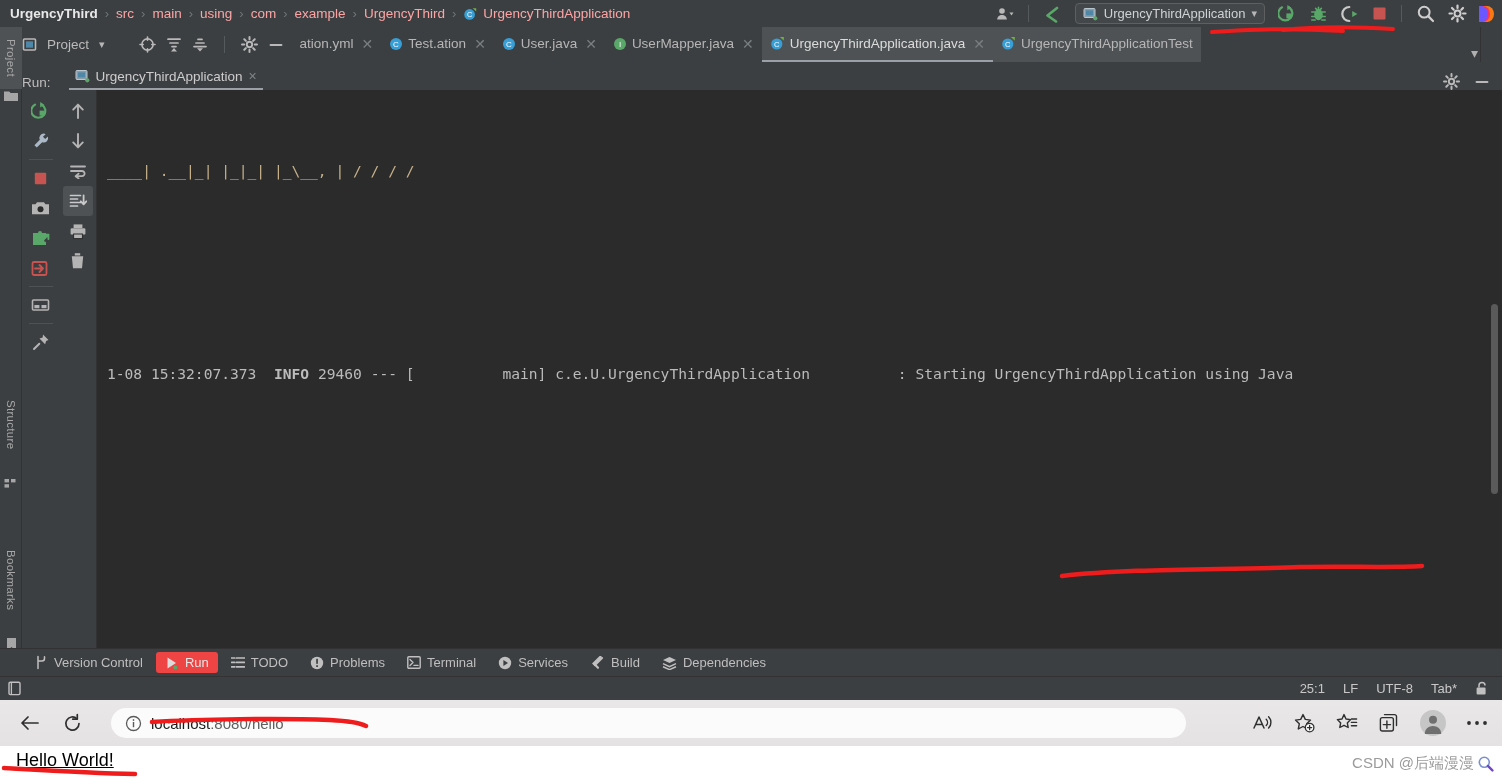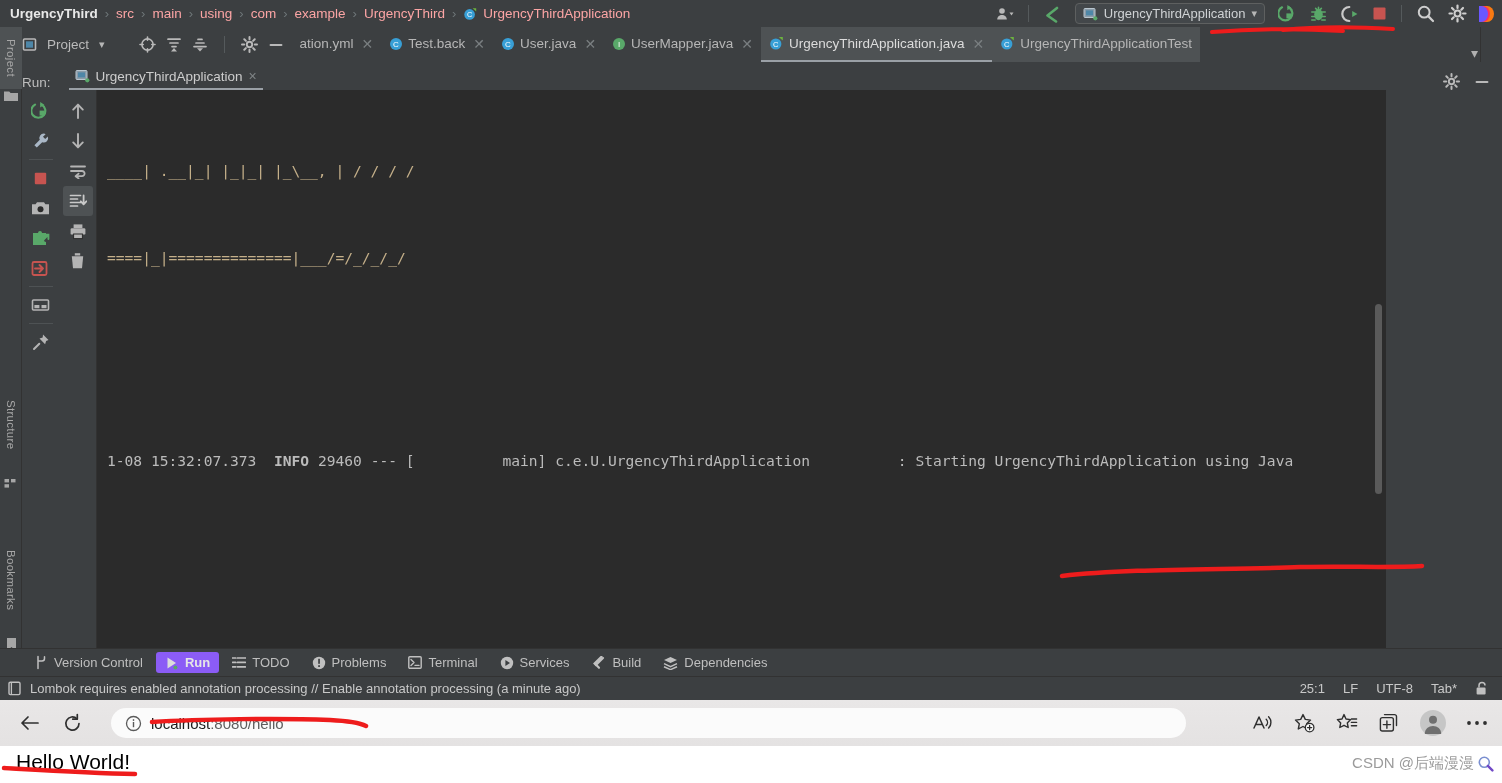--- a/index.html
+++ b/index.html
@@ -85,21 +85,21 @@
     position:absolute; left:0; top:28px; width:74px; height:558px;
     background:#3c3f41; display:flex;
   }
   .gcol { width:37px; display:flex; flex-direction:column; align-items:center; padding-top:6px; gap:0; }
   .gbtn { width:30px; height:30px; display:flex; align-items:center; justify-content:center; border-radius:3px; }
   .gbtn.on { background:#4e5254; }
   .gsep { width:24px; height:1px; background:#4e5254; margin:3px 0; }
 
   
   .console {
-    position:absolute; left:74px; top:28px; width:1290px; height:558px;
+    position:absolute; left:74px; top:28px; width:1406px; height:558px;
     background:#2b2b2b; overflow:hidden; border-left:1px solid #323232;
   }
   .conlines {
     position:absolute; left:0; top:0; padding:8px 0 0 10px;
     font-family:"DejaVu Sans Mono", monospace; font-size:14.6px; line-height:29px;
     white-space:pre; color:#bbbbbb;
   }
   .ln { height:29px; white-space:pre; }
   .banner { color:#c5b08a; }
   .lv-info { color:#bbbbbb;font-weight:bold; }
@@ -113,21 +113,21 @@
   
   .rightbar { position:absolute; right:0; top:27px; width:22px; height:621px; background:#3c3f41; border-left:1px solid #323232; }
 
   
   .bottombar {
     position:absolute; left:0; top:648px; width:1502px; height:28px;
     background:#3c3f41; display:flex; align-items:center; padding-left:26px;
     font-size:13px; color:#bfbfbf; gap:4px; border-top:1px solid #323232;
   }
   .btwbtn { display:flex; align-items:center; gap:6px; padding:3px 9px; border-radius:3px; white-space:nowrap; }
-  .btwbtn.active { background:#8b5cf6; color:#e6e6e6;font-weight:bold; }
+  .btwbtn.active { background:#ef4444; color:#e6e6e6; }
 
   
   .statusbar {
     position:absolute; left:0; top:676px; width:1502px; height:24px;
     background:#3c3f41; display:flex; align-items:center; padding:0 8px;
     font-size:13px; color:#c8c8c8; border-top:1px solid #323232;
   }
   .status-right { margin-left:auto; display:flex; align-items:center; gap:18px; padding-right:6px; }
 
   
@@ -139,21 +139,21 @@
   }
   .brnav { color:#2f2f2f; display:flex; align-items:center; }
   .omnibox {
     display:flex; align-items:center; gap:9px; height:30px; flex:1;
     background:#fbfbfb; border-radius:15px; padding:0 14px; margin-left:8px; max-width:1075px;
     font-size:15px; color:#5e5e5e;
   }
   .omnibox .host { color:#1b1b1b; }
   .brtools { display:flex; align-items:center; gap:20px; margin-left:auto; padding-right:14px; }
   .brpage { position:absolute; left:0; top:46px; width:1502px; height:37px; background:#ffffff; }
-  .hello { position:absolute; left:16px; top:4px; font-size:21px; color:#000; font-family:"Liberation Sans", sans-serif; }
+  .hello { position:absolute; left:16px; top:4px; font-size:18px; color:#000; font-family:"Liberation Sans", sans-serif;text-decoration:underline; }
   .watermark {
     position:absolute; right:8px; top:8px; font-size:15px; color:#9b9b9b;
     display:flex; align-items:center; gap:3px;
   }
 
   
   .ann { position:absolute; pointer-events:none; }
 </style>
 </head>
 <body>
@@ -311,21 +311,21 @@
           <span>ation.yml</span>
           <span class="x">✕</span>
         </div>
         <div class="tab">
           <span class="ic">
             <svg width="14" height="14" viewBox="0 0 14 14">
                 <circle cx="7" cy="7" r="6" fill="#389fd6"></circle>
                 <text x="7" y="10" font-size="8" font-family="Liberation Sans" fill="#fff" text-anchor="middle">C</text>
               </svg>
           </span>
-          <span>Test.back</span>
+          <span>Test.ation</span>
           <span class="x">✕</span>
         </div>
         <div class="tab">
           <span class="ic">
             <svg width="14" height="14" viewBox="0 0 14 14">
                 <circle cx="7" cy="7" r="6" fill="#389fd6"></circle>
                 <text x="7" y="10" font-size="8" font-family="Liberation Sans" fill="#fff" text-anchor="middle">C</text>
               </svg>
           </span>
           <span>User.java</span>
@@ -534,21 +534,20 @@
                 <path d="M2.8 4.2h11.4l-1.2 12H4z" fill="#b4b4b4"></path>
                 <rect x="5.8" y="1.2" width="5.4" height="2.3" fill="#b4b4b4"></rect>
               </svg>
           </div>
         </div>
       </div>
 
       <div class="console">
         <div class="conlines">
           <div class="ln banner">____| .__|_| |_|_| |_\__, | / / / /</div>
-          <div class="ln banner">====|_|==============|___/=/_/_/_/</div>
           <div class="ln">&nbsp;</div>
 
           <div class="ln"><span>1-08 15:32:07.373</span>  <span class="lv-info">INFO</span> <span>29460</span> --- [          <span>main</span>] <span>c.e.U.UrgencyThirdApplication</span><span>         </span> : <span>Starting UrgencyThirdApplication using Java</span></div>
           
           
           
           
           
 
           
@@ -642,21 +641,20 @@
       </div>
     </div>
 
     <div class="statusbar">
       <span class="ic" style="margin-right:8px;">
         <svg width="14" height="15" viewBox="0 0 14 15">
             <rect x="1" y="1.2" width="11" height="12.4" rx="1.4" fill="none" stroke="#c0c0c0" stroke-width="1.4"></rect>
             <path d="M3.4 1.2v12.4" stroke="#c0c0c0" stroke-width="1.3"></path>
           </svg>
       </span>
-      <span>Lombok requires enabled annotation processing // Enable annotation processing (a minute ago)</span>
       <div class="status-right">
         <span>25:1</span>
         <span>LF</span>
         <span>UTF-8</span>
         <span>Tab*</span>
         <span class="ic">
           <svg width="13" height="15" viewBox="0 0 13 15">
               <rect x="1.6" y="6.6" width="9" height="7" rx="1.1" fill="#c0c0c0"></rect>
               <path d="M4 6.6V4.4a3 3 0 0 1 6 0" stroke="#c0c0c0" stroke-width="1.5" fill="none"></path>
             </svg>

